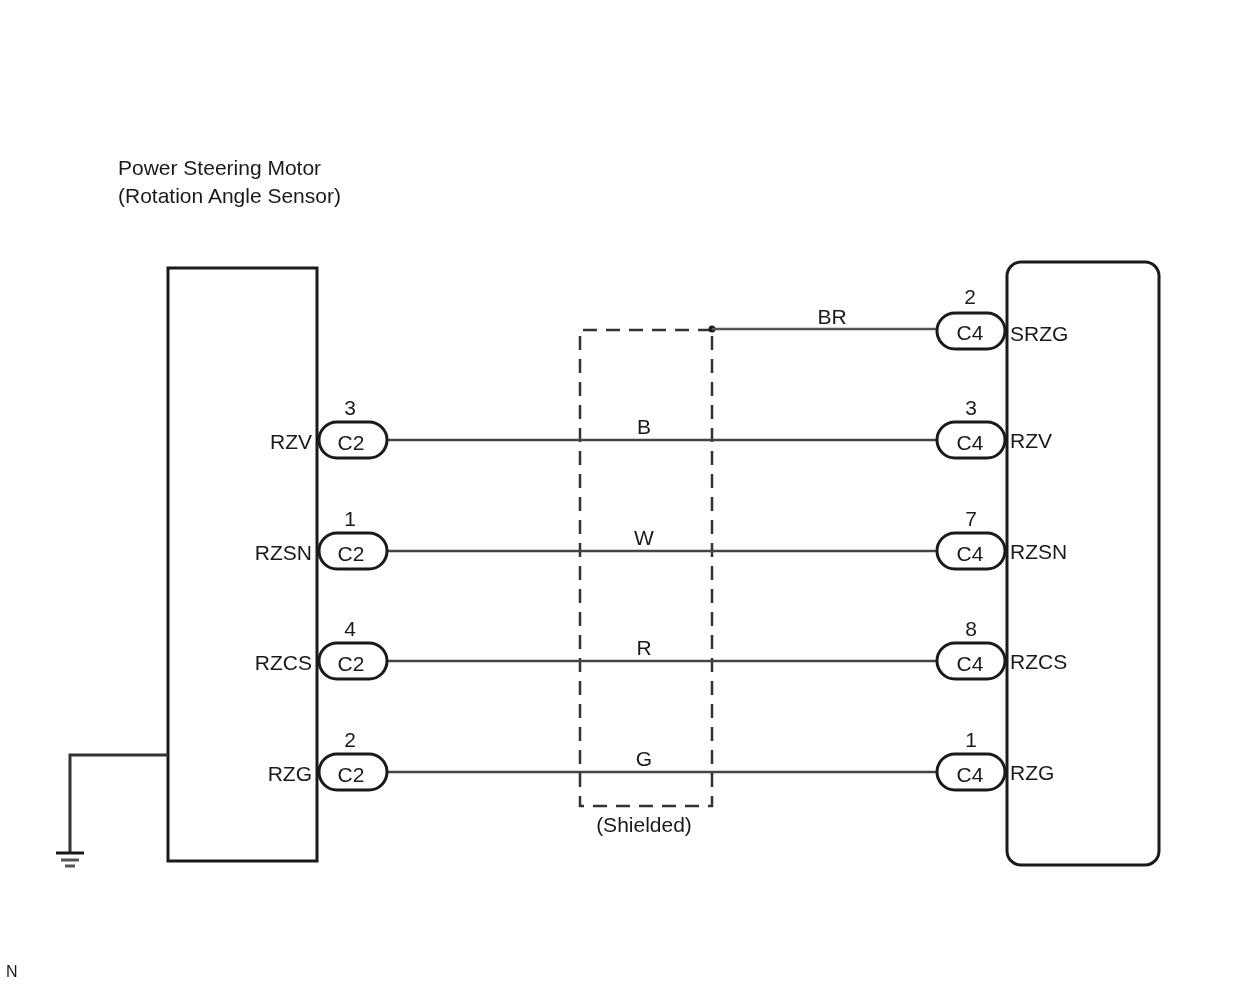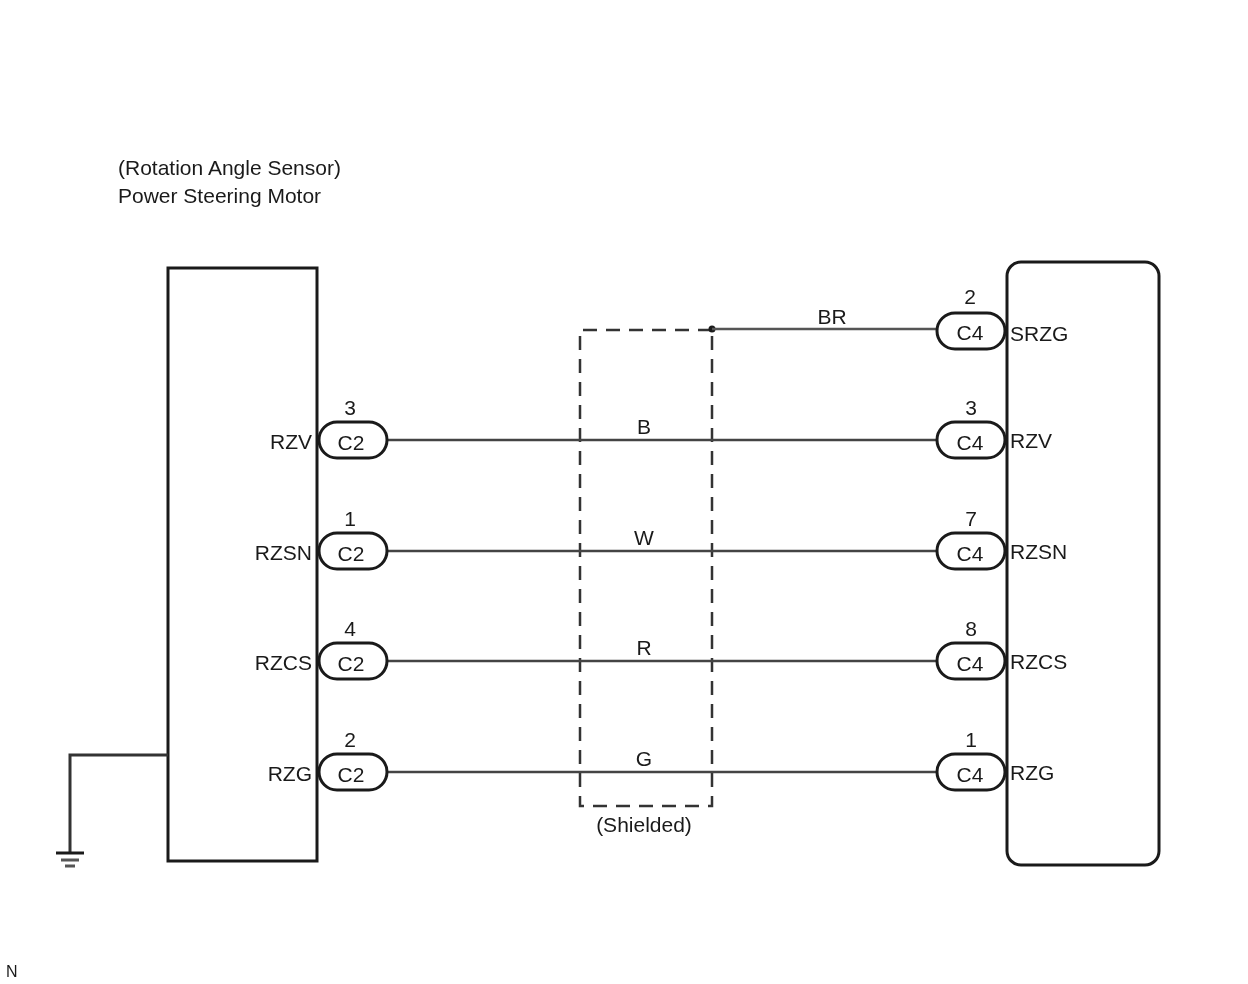--- a/index.html
+++ b/index.html
@@ -6,22 +6,22 @@
   body { width: 1248px; height: 984px; position: relative; overflow: hidden;
          font-family: "Liberation Sans", sans-serif; color: #1a1a1a; }
   .label { position: absolute; font-size: 21px; line-height: 28px; white-space: nowrap; }
   svg { position: absolute; left: 0; top: 0; }
   svg text { font-family: "Liberation Sans", sans-serif; fill: #1a1a1a; }
 </style>
 </head>
 <body>
 
 <div class="label" style="left:118px; top:154px;">
+  <div>Power Steering Motor</div>
   <div>(Rotation Angle Sensor)</div>
-  <div>Power Steering Motor</div>
 </div>
 
 <div class="label" style="left:976px; top:139px;">
 </div>
 
 <div class="label" style="left:6px; top:958px; font-size:16px;">N</div>
 
 <svg id="diagram" width="1248" height="984" viewBox="0 0 1248 984">
 
   <rect x="168" y="268" width="149" height="593" fill="none" stroke="#1a1a1a" stroke-width="3"></rect>

